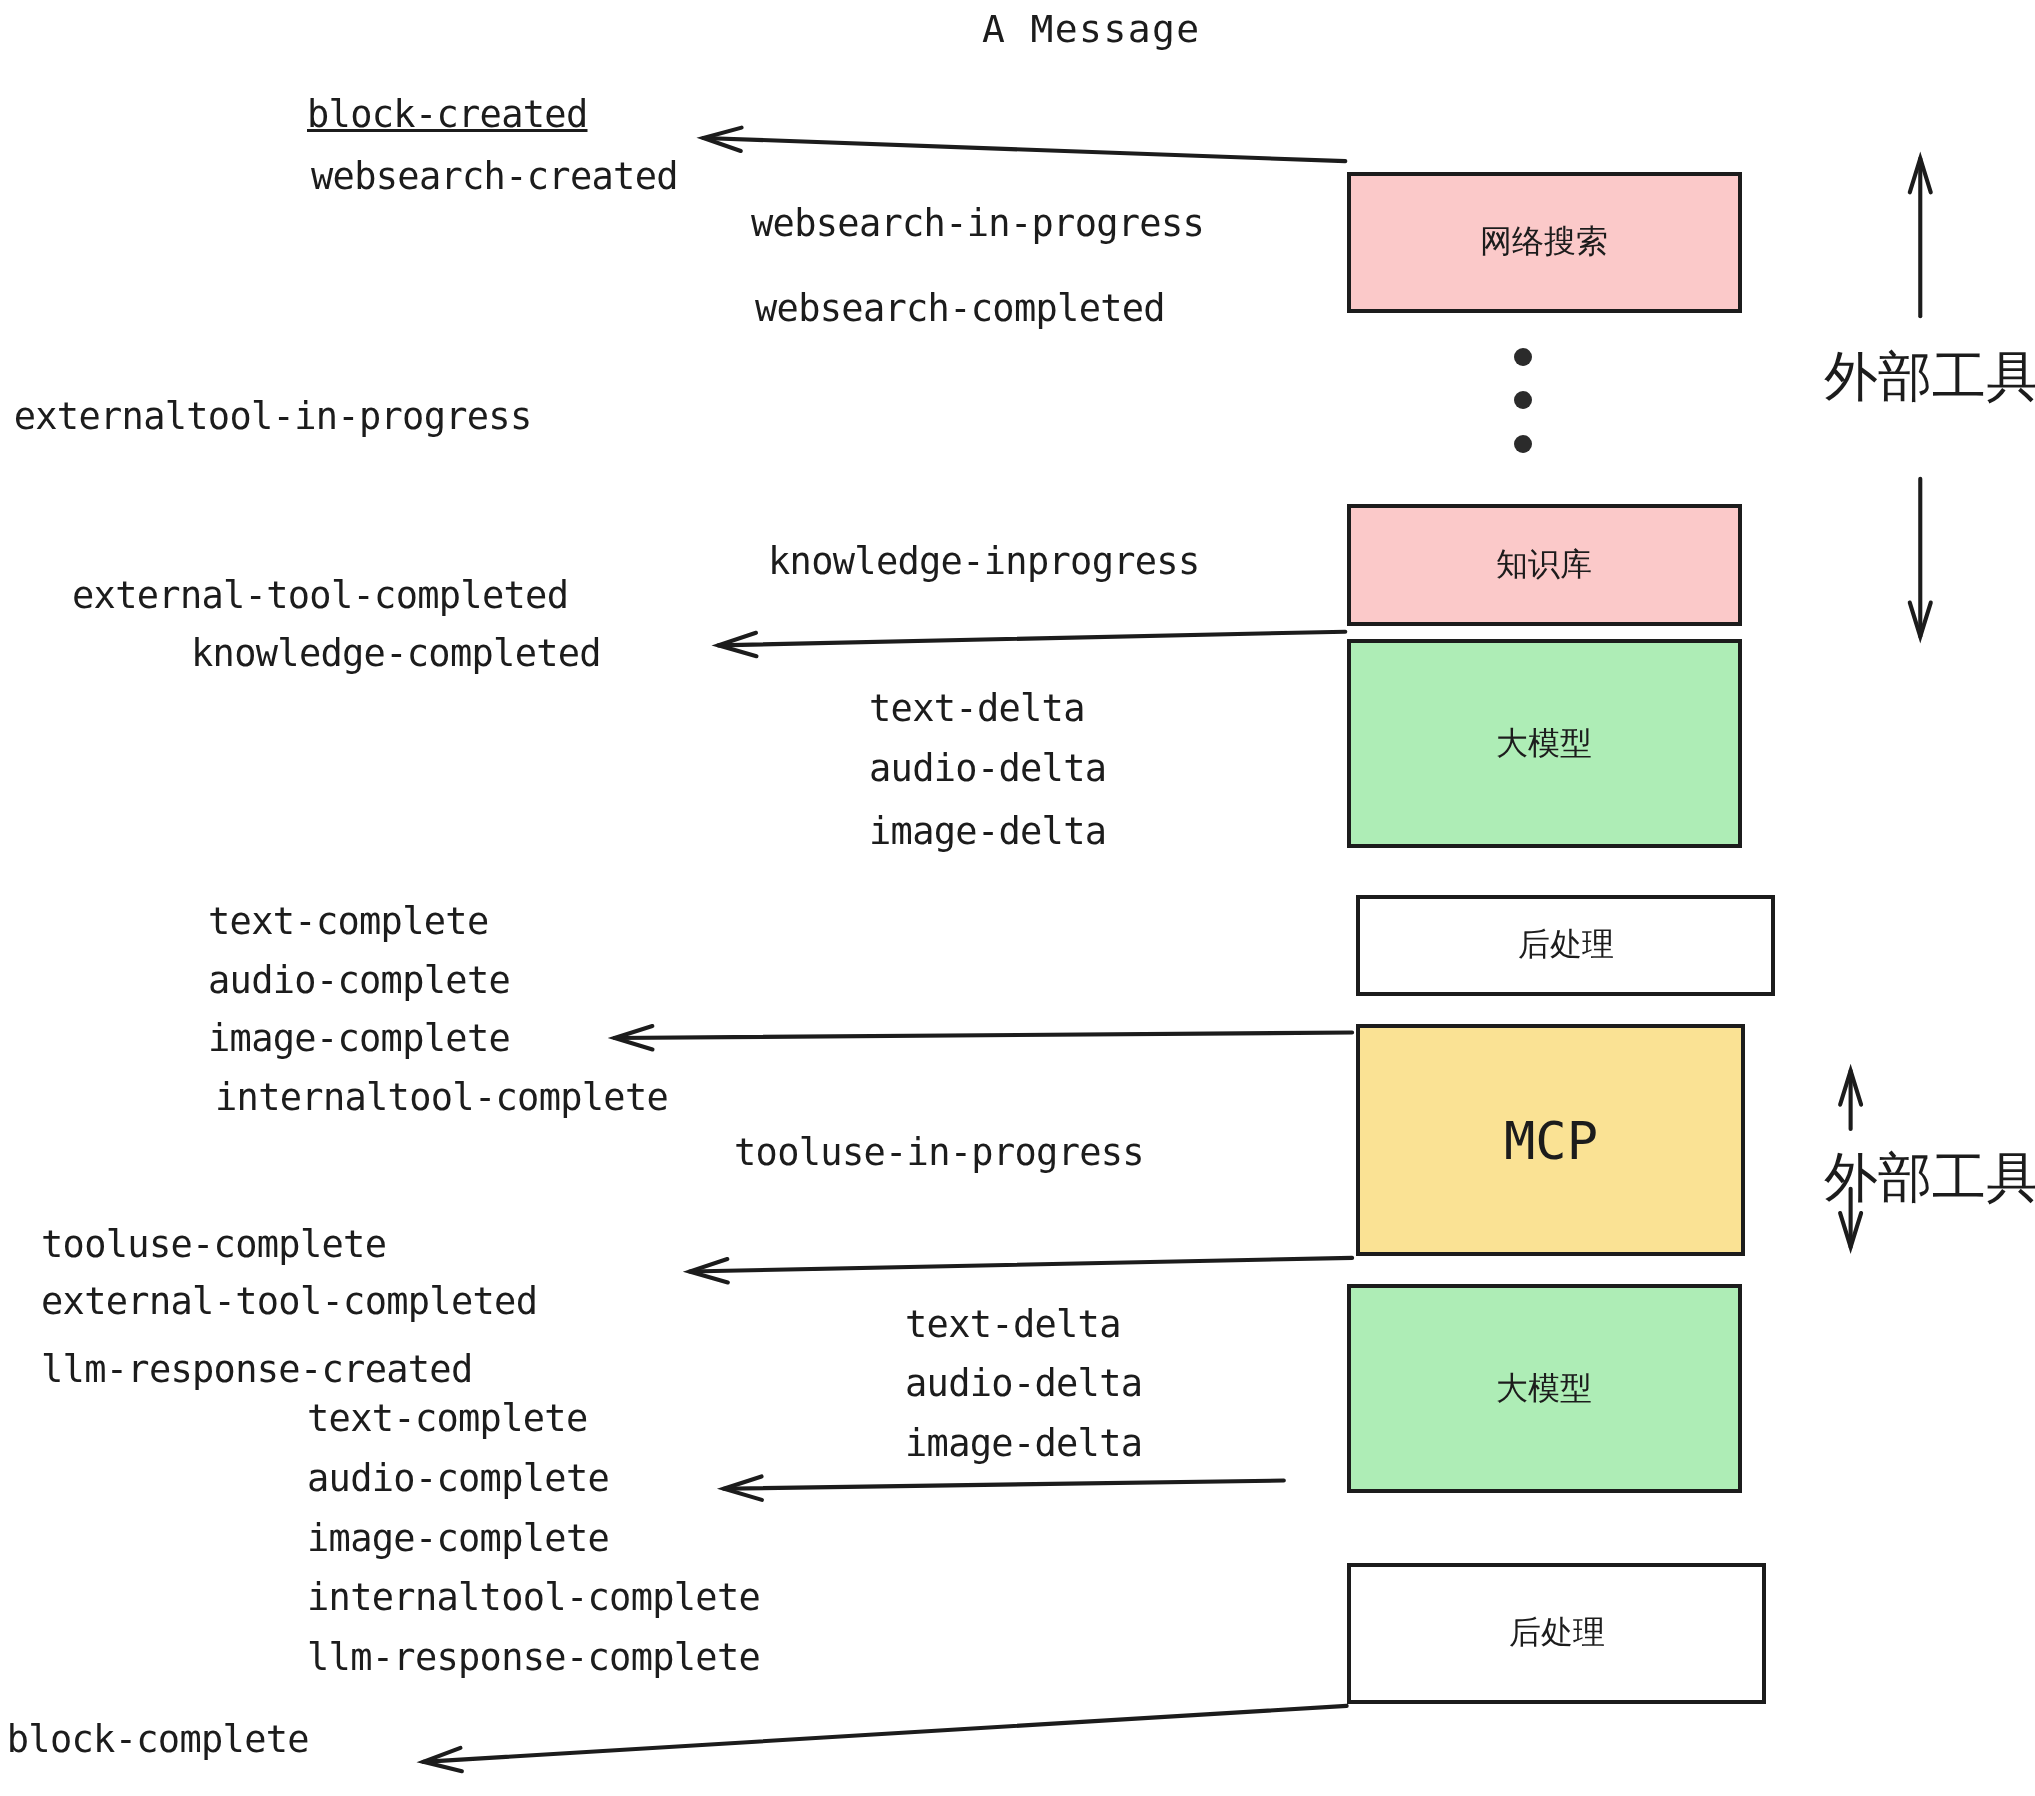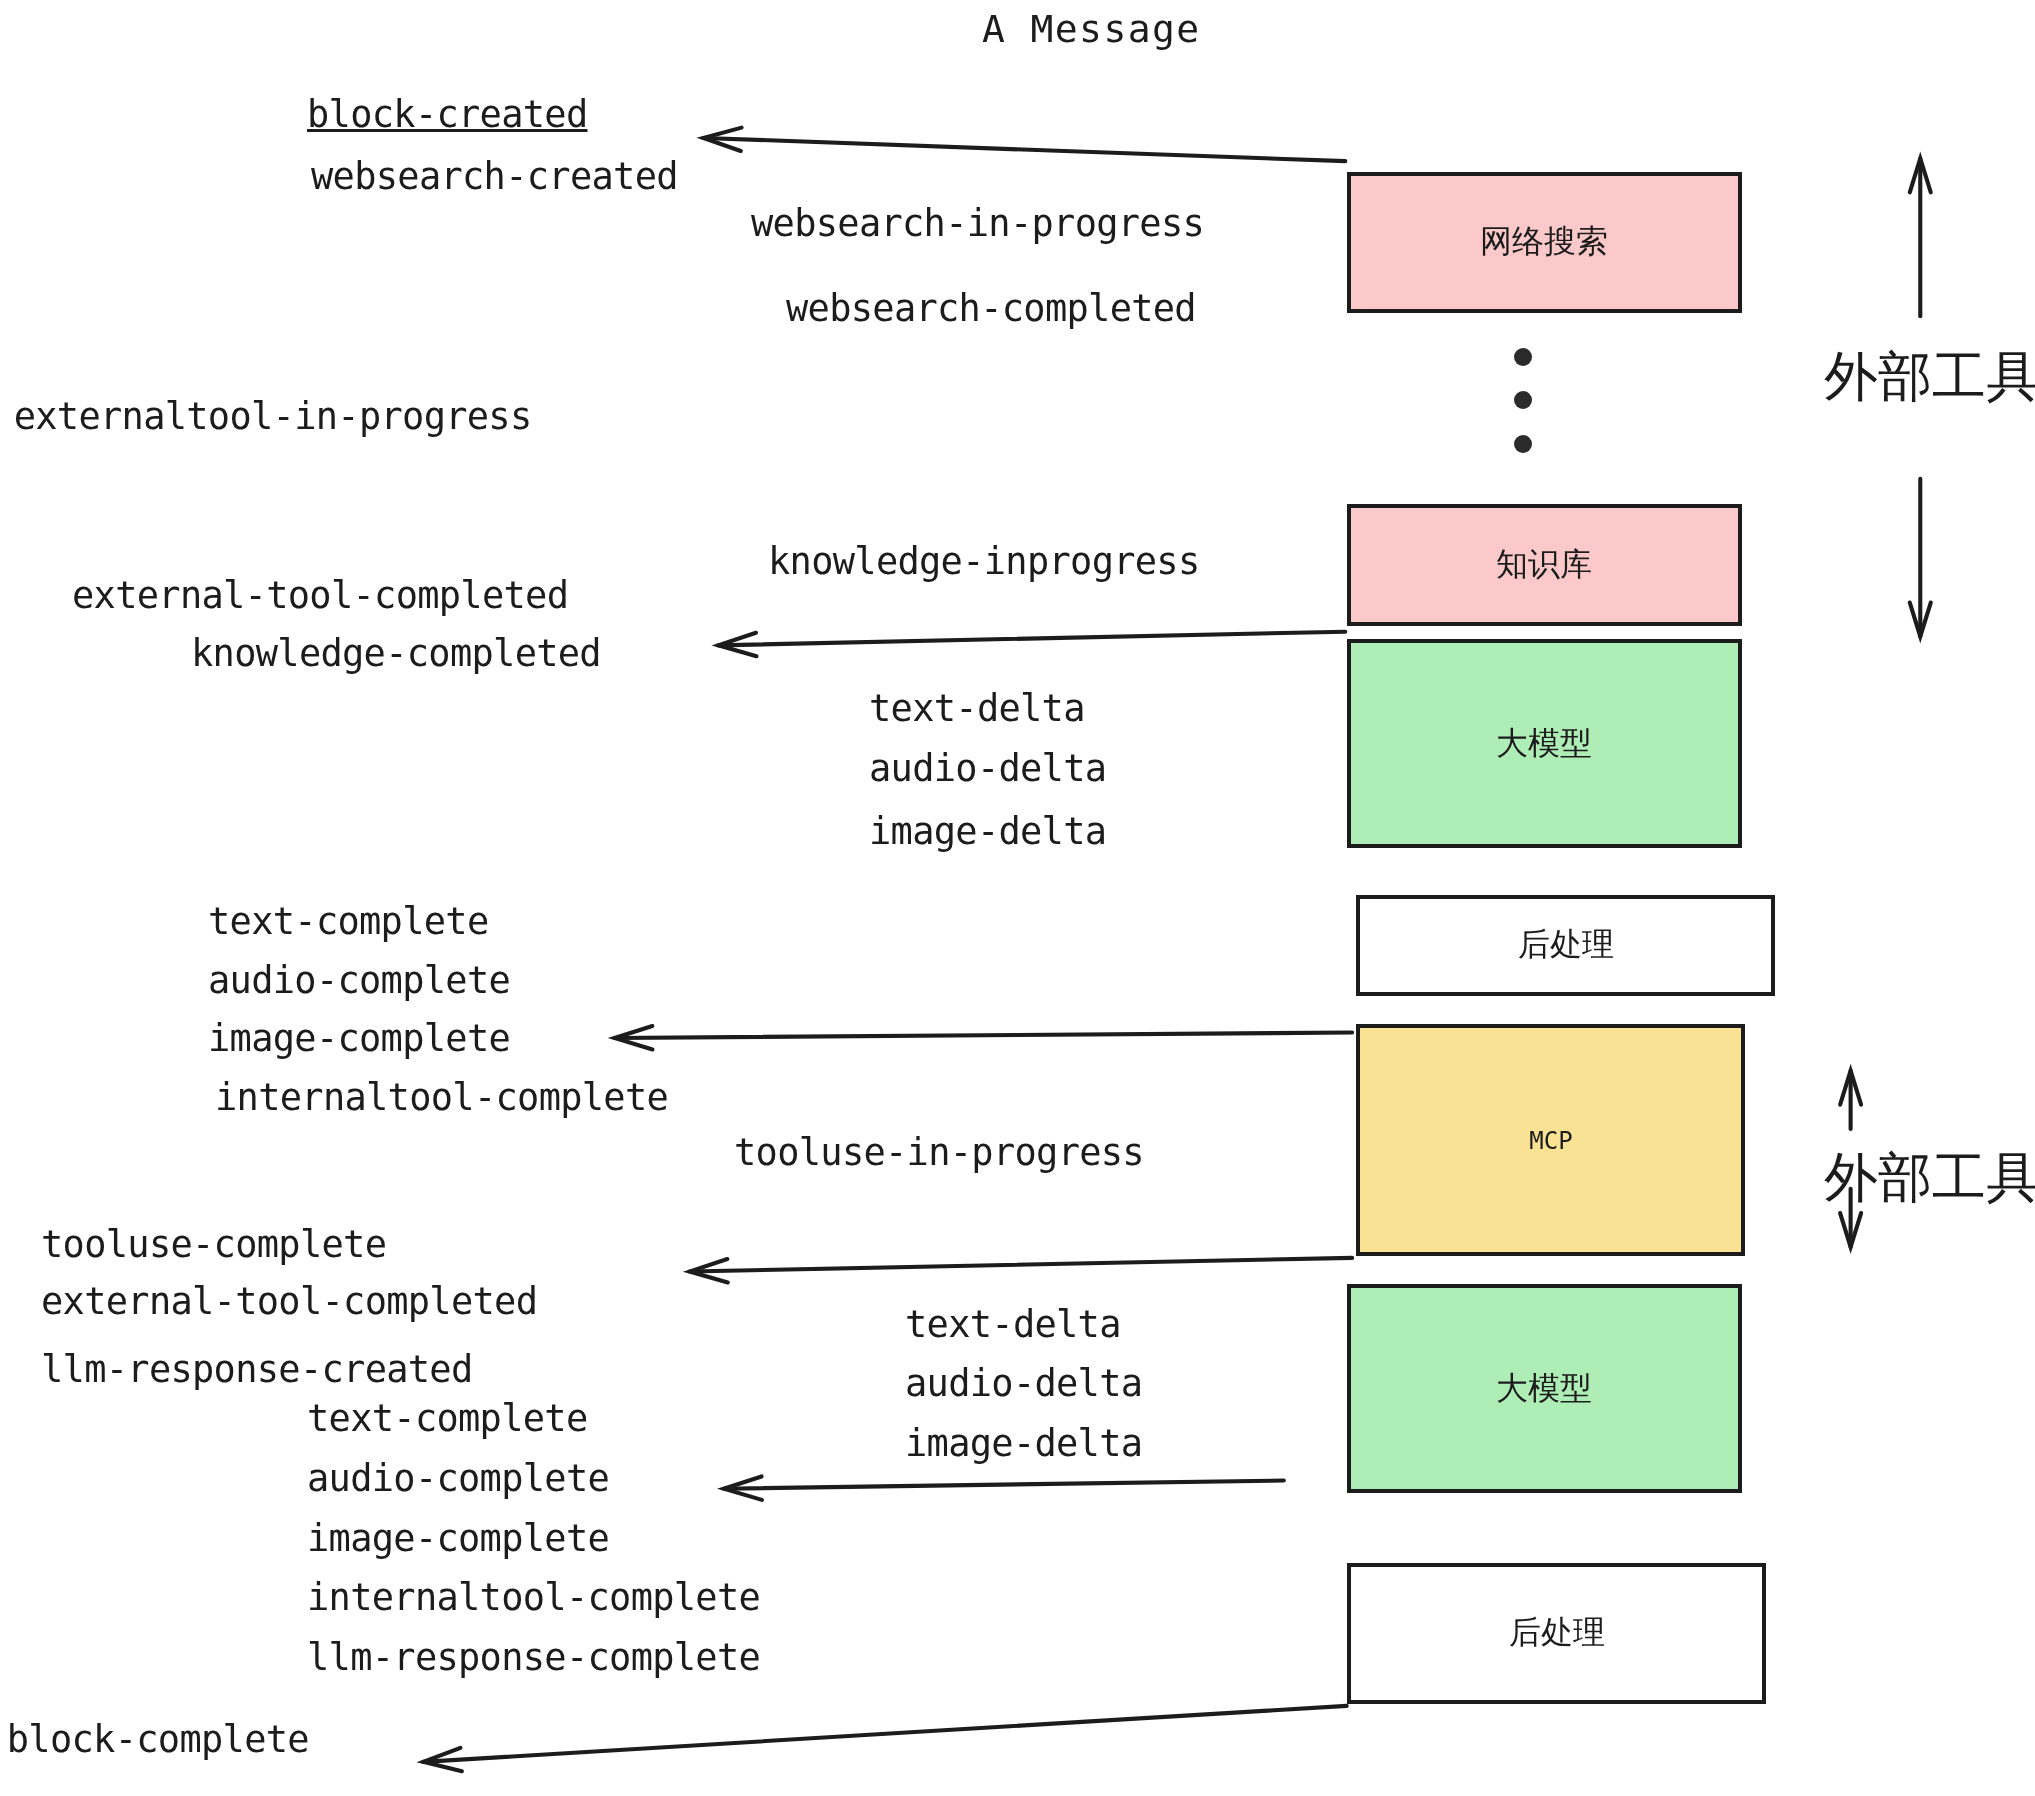--- a/index.html
+++ b/index.html
@@ -12,21 +12,21 @@
        font-size:37px;line-height:1;letter-spacing:-0.7px;}
   .title{position:absolute;white-space:nowrap;color:#1c1c1c;
        font-family:"DejaVu Sans Mono","Liberation Mono",monospace;
        font-size:38px;letter-spacing:1.4px;}
   .cjk{position:absolute;white-space:nowrap;color:#1c1c1c;
        font-family:"DejaVu Sans","Liberation Sans",sans-serif;
        font-size:54px;}
   .boxlbl{position:absolute;white-space:nowrap;color:#1c1c1c;
        font-family:"DejaVu Sans","Liberation Sans",sans-serif;
        font-size:32px;transform:translate(-50%,-50%);}
-  .boxlbl.mono{font-family:"DejaVu Sans Mono","Liberation Mono",monospace;font-size:24px;}
+  .boxlbl.mono{font-family:"DejaVu Sans Mono","Liberation Mono",monospace;font-size:52px;}
   .node{position:absolute;box-sizing:border-box;border:4.8px solid #1c1c1c;}
   .dot{position:absolute;width:18px;height:18px;border-radius:50%;background:#2b2b2b;}
 </style>
 </head>
 <body>
 
 <div id="stage">
 
   <svg class="layer" viewBox="0 0 2980 2630">
     <g id="arrow-group" stroke="#1c1c1c" stroke-width="6" fill="none" stroke-linecap="round">
@@ -75,21 +75,21 @@
     </div>
   <div id="dot-layer">
       <div class="dot" style="left: 1514px; top: 348px;"></div>
       <div class="dot" style="left: 1514px; top: 391px;"></div>
       <div class="dot" style="left: 1514px; top: 435px;"></div>
     </div>
   <div id="event-layer">
       <div class="evt" style="left: 307px; top: 96px; text-decoration: underline;">block-created</div>
       <div class="evt" style="left: 311px; top: 158px;">websearch-created</div>
       <div class="evt" style="left: 751px; top: 205px;">websearch-in-progress</div>
-      <div class="evt" style="left: 786px; top: 290px;">websearch-completed</div>
+      <div class="evt" style="left: 755px; top: 290px;">websearch-completed</div>
       <div class="evt" style="left: 13.7px; top: 398px;">externaltool-in-progress</div>
       <div class="evt" style="left: 768px; top: 543px;">knowledge-inprogress</div>
       <div class="evt" style="left: 72px; top: 577px;">external-tool-completed</div>
       <div class="evt" style="left: 191px; top: 635px;">knowledge-completed</div>
       <div class="evt" style="left: 869px; top: 690px;">text-delta</div>
       <div class="evt" style="left: 869px; top: 750px;">audio-delta</div>
       <div class="evt" style="left: 869px; top: 813px;">image-delta</div>
       <div class="evt" style="left: 208px; top: 903px;">text-complete</div>
       <div class="evt" style="left: 208px; top: 962px;">audio-complete</div>
       <div class="evt" style="left: 208px; top: 1020px;">image-complete</div>

